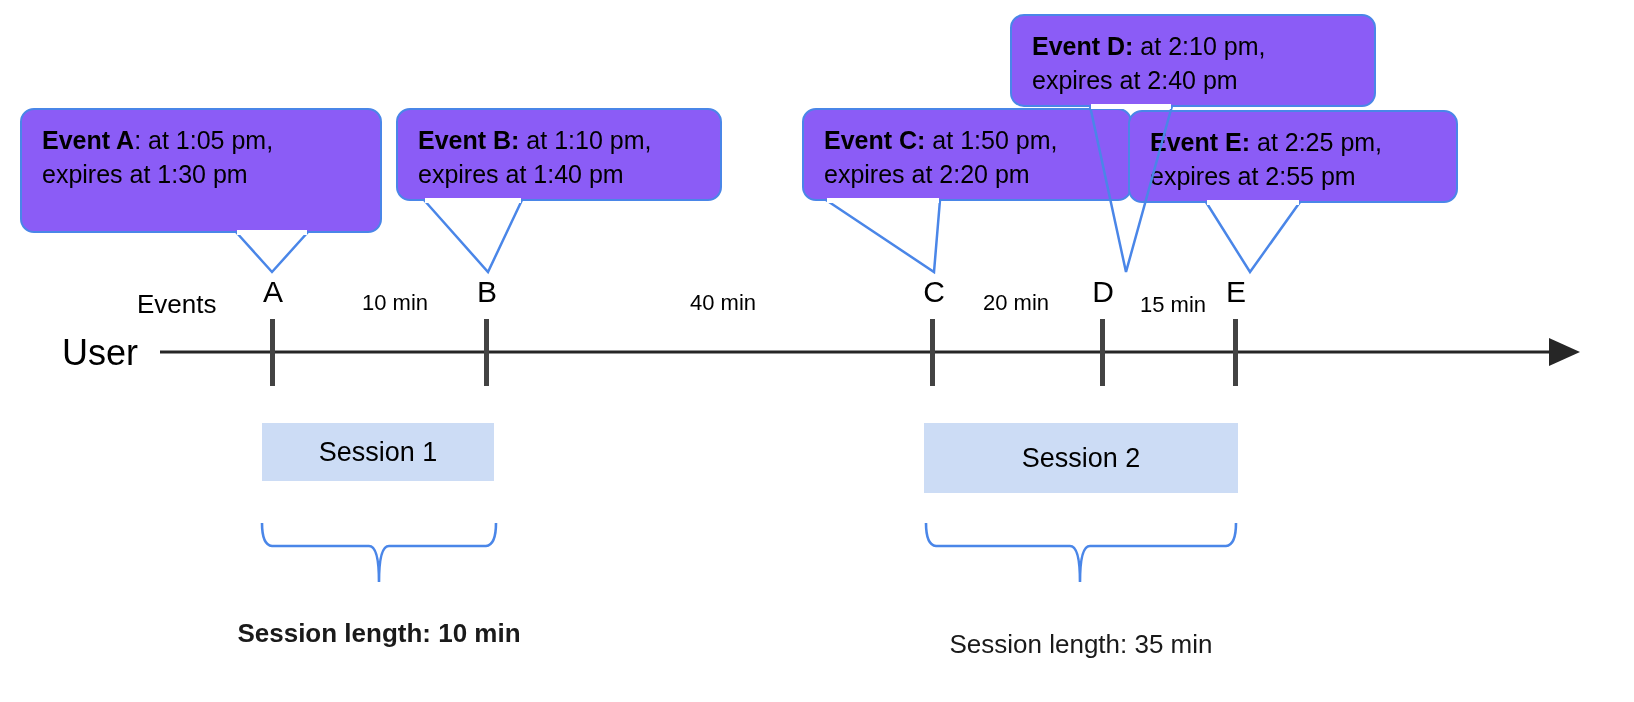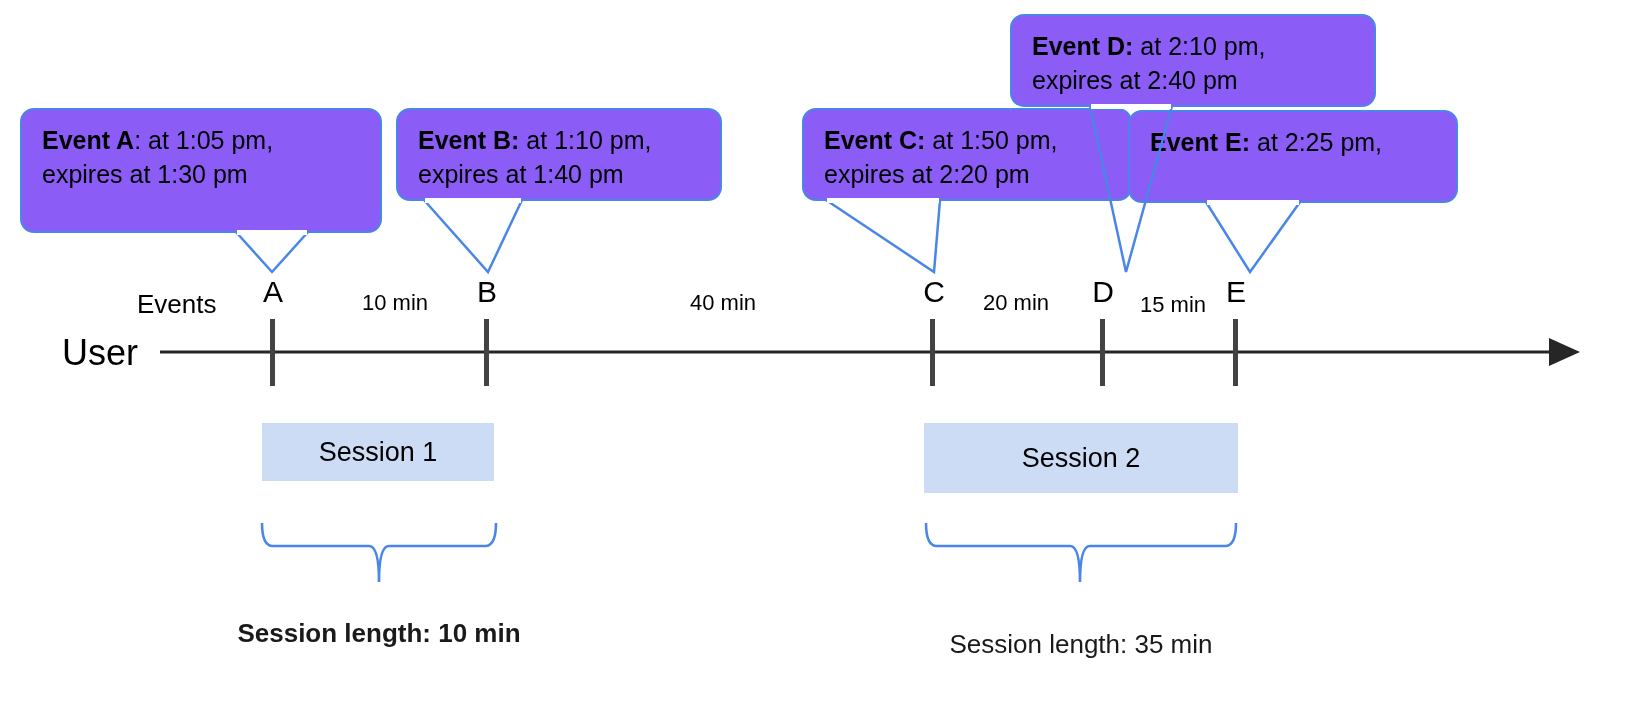--- a/index.html
+++ b/index.html
@@ -104,20 +104,21 @@
     <span>expires at 2:20 pm</span>
   </div>
 
   <div class="callout" style="left:1010px; top:14px; width:366px; height:93px;">
     <span><b><span>Event D</span><span>:</span></b><span> at 2:10 pm,</span></span><br>
     <span>expires at 2:40 pm</span>
   </div>
 
   <div class="callout" style="left:1128px; top:110px; width:330px; height:93px;">
     <span><b><span>Event E</span><span>:</span></b><span> at 2:25 pm,</span></span><br>
+    <span>expires at 2:55 pm</span>
   </div>
 
   <svg class="layer" viewBox="0 0 1634 702">
 
     <polyline fill="none" stroke="#4a86e8" stroke-width="2.5" points="236,232 272,272 308,232"></polyline>
     <polyline fill="none" stroke="#4a86e8" stroke-width="2.5" points="424,200 488,272 522,200"></polyline>
     <polyline fill="none" stroke="#4a86e8" stroke-width="2.5" points="826,200 934,272 940,200"></polyline>
     <polyline fill="none" stroke="#4a86e8" stroke-width="2.5" points="1090,106 1126,272 1172,106"></polyline>
     <polyline fill="none" stroke="#4a86e8" stroke-width="2.5" points="1206,202 1250,272 1300,202"></polyline>
 

